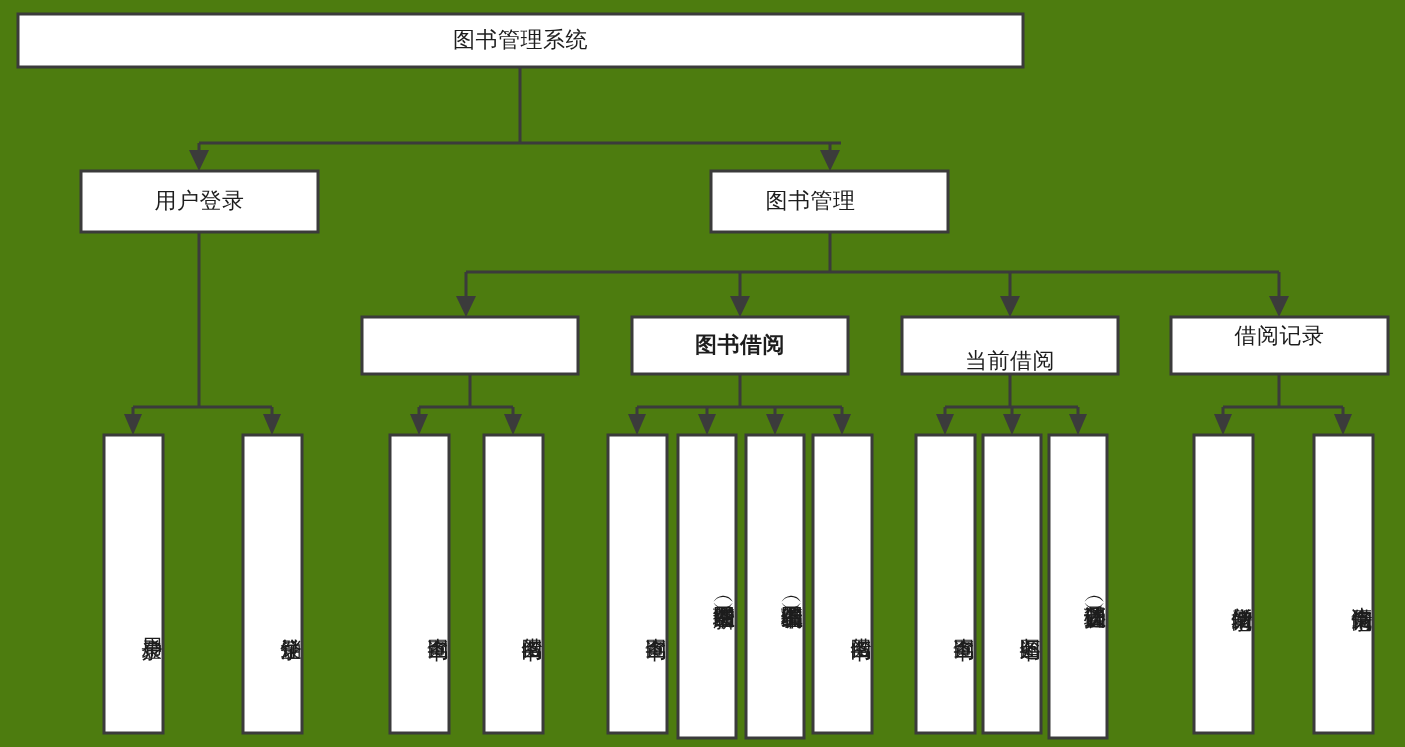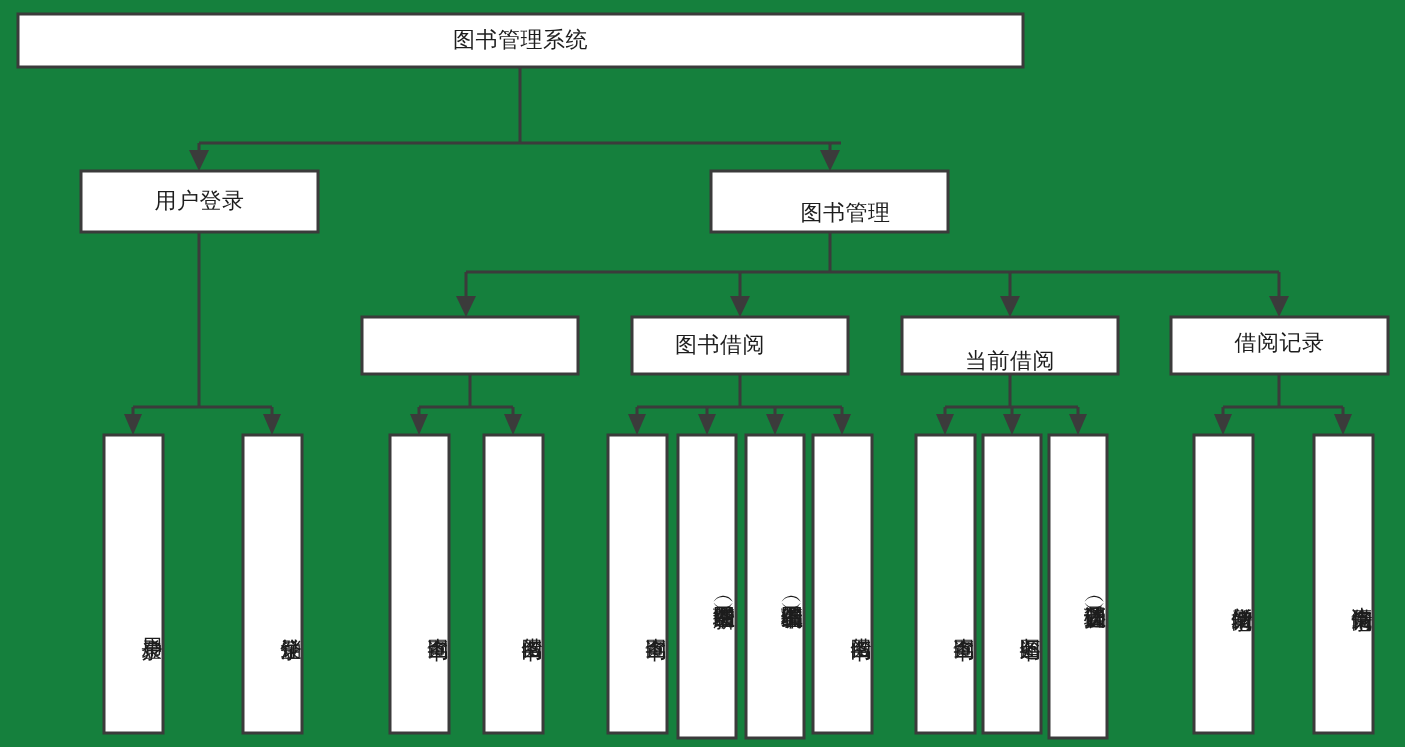--- a/index.html
+++ b/index.html
@@ -10,21 +10,21 @@
   body {
     width: 1405px;
     height: 747px;
     font-family: "DejaVu Sans", "Liberation Sans", sans-serif;
     overflow: hidden;
   }
   #diagram-root {
     position: relative;
     width: 1405px;
     height: 747px;
-    background: #15803d;
+    background: #4d7c0f;
   }
   svg#flow-svg {
     position: absolute;
     top: 0;
     left: 0;
     width: 1405px;
     height: 747px;
   }
   .node-box {
     fill: #ffffff;
@@ -189,25 +189,25 @@
       <path class="conn" d="M 1223 407 L 1223 416"></path>
       <path class="conn" d="M 1343 407 L 1343 416"></path>
       <polygon class="arrow-head" points="1214,414 1232,414 1223,435"></polygon>
       <polygon class="arrow-head" points="1334,414 1352,414 1343,435"></polygon>
     </g>
   </svg>
 
   <div class="node-label-h" style="left:18px; top:14px; width:1005px; height:53px;">图书管理系统</div>
 
   <div class="node-label-h" style="left:81px; top:171px; width:237px; height:61px;">用户登录</div>
-  <div class="node-label-h" style="left:727px; top:171px; width:237px; height:61px;margin-top:12px;">图书管理</div>
-
-  <div class="node-label-h" style="left:612px; top:317px; width:216px; height:57px;">图书借阅</div>
+  <div class="node-label-h" style="left:692px; top:171px; width:237px; height:61px;">图书管理</div>
+
+  <div class="node-label-h" style="left:632px; top:317px; width:216px; height:57px;font-weight:bold;">图书借阅</div>
   <div class="node-label-h" style="left:902px; top:333px; width:216px; height:57px;">当前借阅</div>
-  <div class="node-label-h" style="left:1171px; top:317px; width:217px; height:57px;font-family:Liberation Mono, monospace;">借阅记录</div>
+  <div class="node-label-h" style="left:1171px; top:308px; width:217px; height:57px;">借阅记录</div>
 
   <div class="node-label-v" style="left:104px; top:512px; width:59px; height:221px;">用户登录</div>
   <div class="node-label-v" style="left:243px; top:512px; width:59px; height:221px;">注销登录</div>
 
   <div class="node-label-v" style="left:390px; top:512px; width:59px; height:221px;">查询图书</div>
   <div class="node-label-v" style="left:484px; top:512px; width:59px; height:221px;">借阅图书</div>
 
   <div class="node-label-v" style="left:608px; top:512px; width:59px; height:221px;">查询图书</div>
   <div class="node-label-v tall" style="left:678px; top:442px; width:58px; height:294px;">新增图书（管理员）</div>
   <div class="node-label-v tall" style="left:746px; top:442px; width:58px; height:294px;">编辑图书（管理员）</div>

